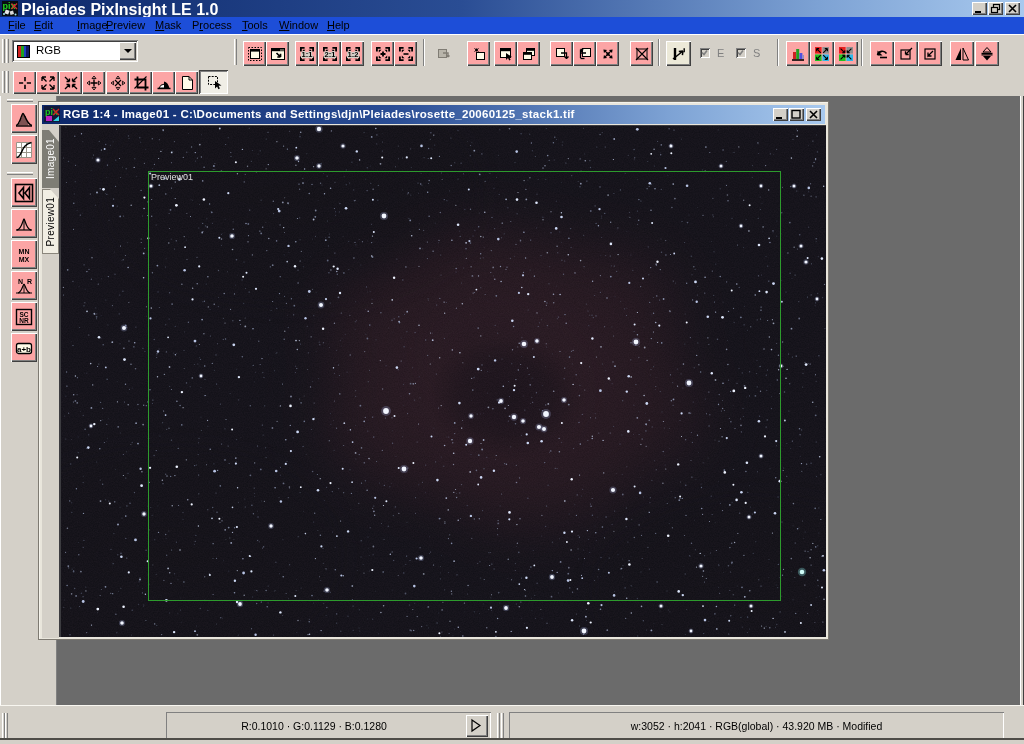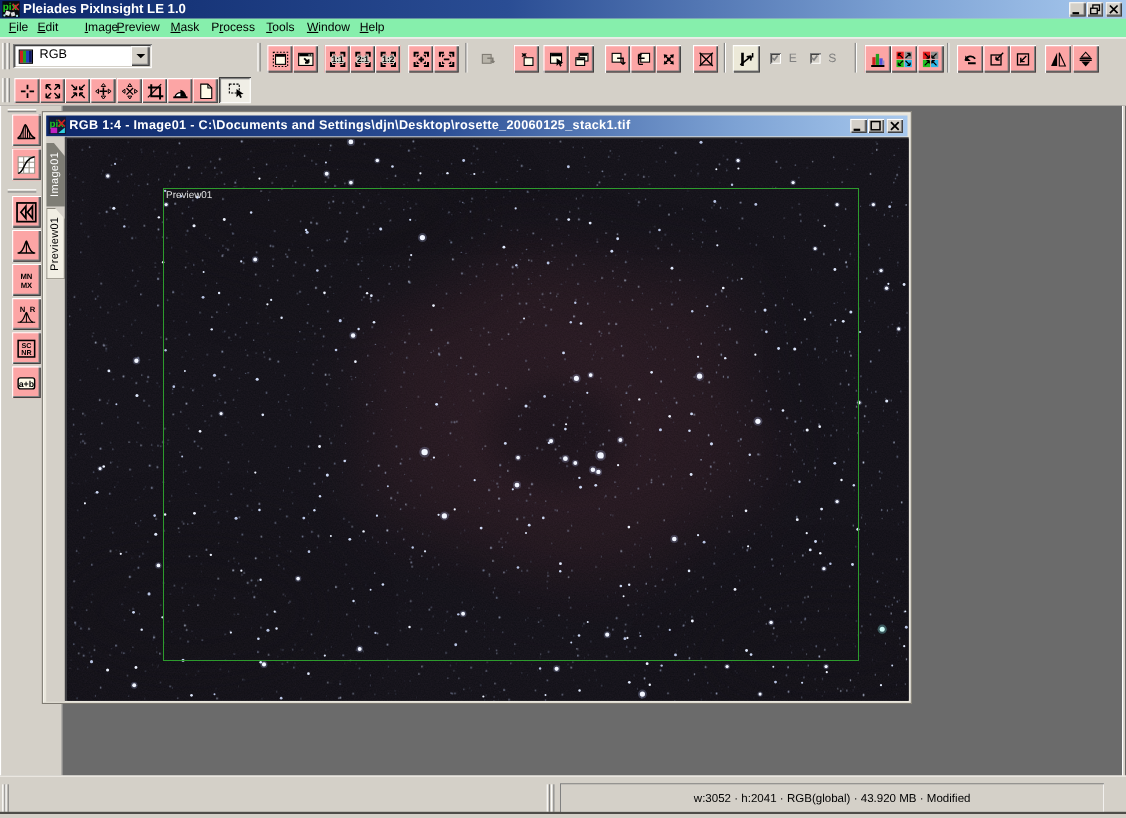--- a/index.html
+++ b/index.html
@@ -1,25 +1,25 @@
 <!DOCTYPE html>
 <html><head><meta charset="utf-8"><style>
 * { margin:0; padding:0; box-sizing:border-box; }
 body { width:1024px; height:744px; overflow:hidden; font-family:"Liberation Sans",sans-serif; }
 #root { position:absolute; left:0; top:0; width:1024px; height:744px; background:#d4d0c8; }
 
 #title { position:absolute; left:0; top:0; width:1024px; height:17px;
   background:linear-gradient(to right,#0c2769,#2a4d94 45%,#7da2d4 80%,#a8c9ee); }
-#title .txt { position:absolute; left:21px; top:1px; color:#fff; font-size:12px; font-weight:bold; }
+#title .txt { position:absolute; left:21px; top:1px; color:#fff; font-size:16px; font-weight:bold; }
 #title svg { position:absolute; left:2px; top:1px; }
 .wbtn { position:absolute; top:2px; width:15px; height:13px; background:#d4d0c8;
   box-shadow: inset 1px 1px 0 #fff, inset -1px -1px 0 #404040, inset -2px -2px 0 #808080; }
 .wbtn svg { position:absolute !important; left:0 !important; top:0 !important; }
 
-#menubar { position:absolute; left:0; top:17px; width:1024px; height:17px; background:#86efac; font-size:11px; color:#000; }
+#menubar { position:absolute; left:0; top:17px; width:1024px; height:17px; background:#1d4ed8; font-size:11px; color:#000; }
 #menubar span { position:absolute; top:2px; }
 
 #tbars { position:absolute; left:0; top:34px; width:1024px; height:62px; background:#d4d0c8;
   border-top:1px solid #fff; }
 .tbtn { position:absolute; background:#fca5a5;
   box-shadow: inset 1px 1px 0 #fff, inset -1px -1px 0 #404040, inset -2px -2px 0 #808080; }
 .tbtn svg { position:absolute; left:50%; top:50%; transform:translate(-50%,-50%); }
 .tbtn.pressed { background:#f0eee6; box-shadow: inset 1px 1px 0 #404040, inset -1px -1px 0 #fff, inset 2px 2px 0 #808080; }
 .tbtn.dis { box-shadow:none; background:transparent; }
 .grip { position:absolute; width:3px; background:#d4d0c8; border-left:1px solid #fff; border-right:1px solid #808080; }
@@ -432,21 +432,21 @@
     <div id="rstrip"></div>
     <div id="child">
       <div id="ctitle">
         <svg class="" width="16" height="16" viewBox="0 0 16 16">
             <rect x="0" y="0" width="16" height="16" fill="#101838"></rect>
             <text x="1" y="9" font-size="9" font-weight="bold" fill="#20c020" font-family="Liberation Sans">pix</text>
             <path d="M9 3 L15 9 M15 3 L9 9" stroke="#d02020" stroke-width="1.4"></path>
             <rect x="2" y="10" width="6" height="5" fill="#c020c0"></rect>
             <path d="M9 15 l6-5 v5 z" fill="#30d0e0"></path>
           </svg>
-        <span class="txt">RGB 1:4 - Image01 - C:\Documents and Settings\djn\Desktop\rosette_20060125_stack1.tif</span>
+        <span class="txt">RGB 1:4 - Image01 - C:\Documents and Settings\djn\Pleiades\rosette_20060125_stack1.tif</span>
         <div class="wbtn" style="left:731px">
             <svg width="15" height="13" viewBox="0 0 15 13">
               <rect x="3" y="9" width="6" height="2" fill="#000"></rect>
             </svg>
           </div>
         <div class="wbtn" style="left:747px">
             <svg width="15" height="13" viewBox="0 0 15 13">
               <rect x="3" y="2.5" width="8" height="7.5" fill="none" stroke="#000" stroke-width="1.4"></rect>
             </svg>
           </div>
@@ -3259,19 +3259,27 @@
 <circle cx="741" cy="446" r="2.3" fill="#cffcf8"></circle>
           <rect x="87.5" y="45.5" width="632" height="429" fill="none" stroke="#2d9b2d" stroke-width="1" shape-rendering="crispEdges"></rect>
           <text x="90" y="54" font-size="9" fill="#e0e0e0" font-family="Liberation Sans">Preview01</text>
         </svg>
       </div>
     </div>
   </div>
   <div id="status">
     <div class="grip" style="left:2px"></div>
     <div class="grip" style="left:5px"></div>
+    <div class="spanel" style="left:166px;width:325px">
+      <span style="position:absolute;left:0;width:296px;text-align:center">R:0.1010 · G:0.1129 · B:0.1280</span>
+      <div id="sbtn">
+          <svg width="12" height="15" viewBox="0 0 12 15">
+            <path d="M2 2 L10 7.5 L2 13 Z" fill="#d4d0c8" stroke="#000" stroke-width="1.2"></path>
+          </svg>
+        </div>
+    </div>
     <div class="grip" style="left:497px"></div>
     <div class="grip" style="left:501px"></div>
     <div class="spanel" style="left:509px;width:495px">w:3052 · h:2041 · RGB(global) · 43.920 MB · Modified</div>
   </div>
 
   <div style="position:absolute;left:0;top:738px;width:1024px;height:2px;background:#4e4c48"></div>
 </div>
 
 </body></html>

